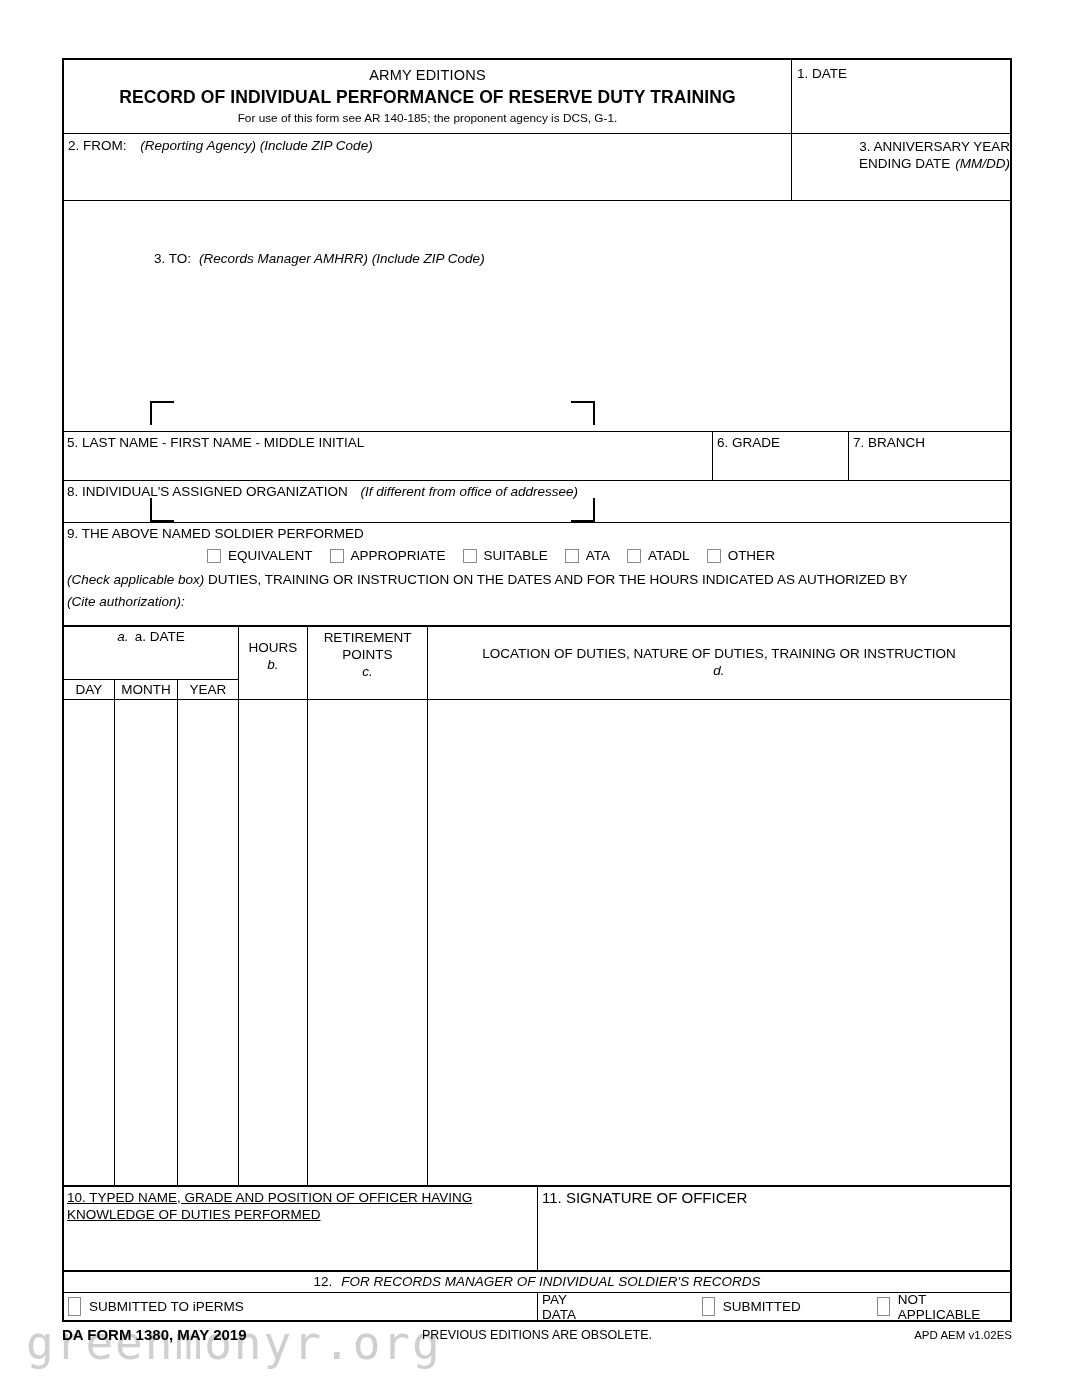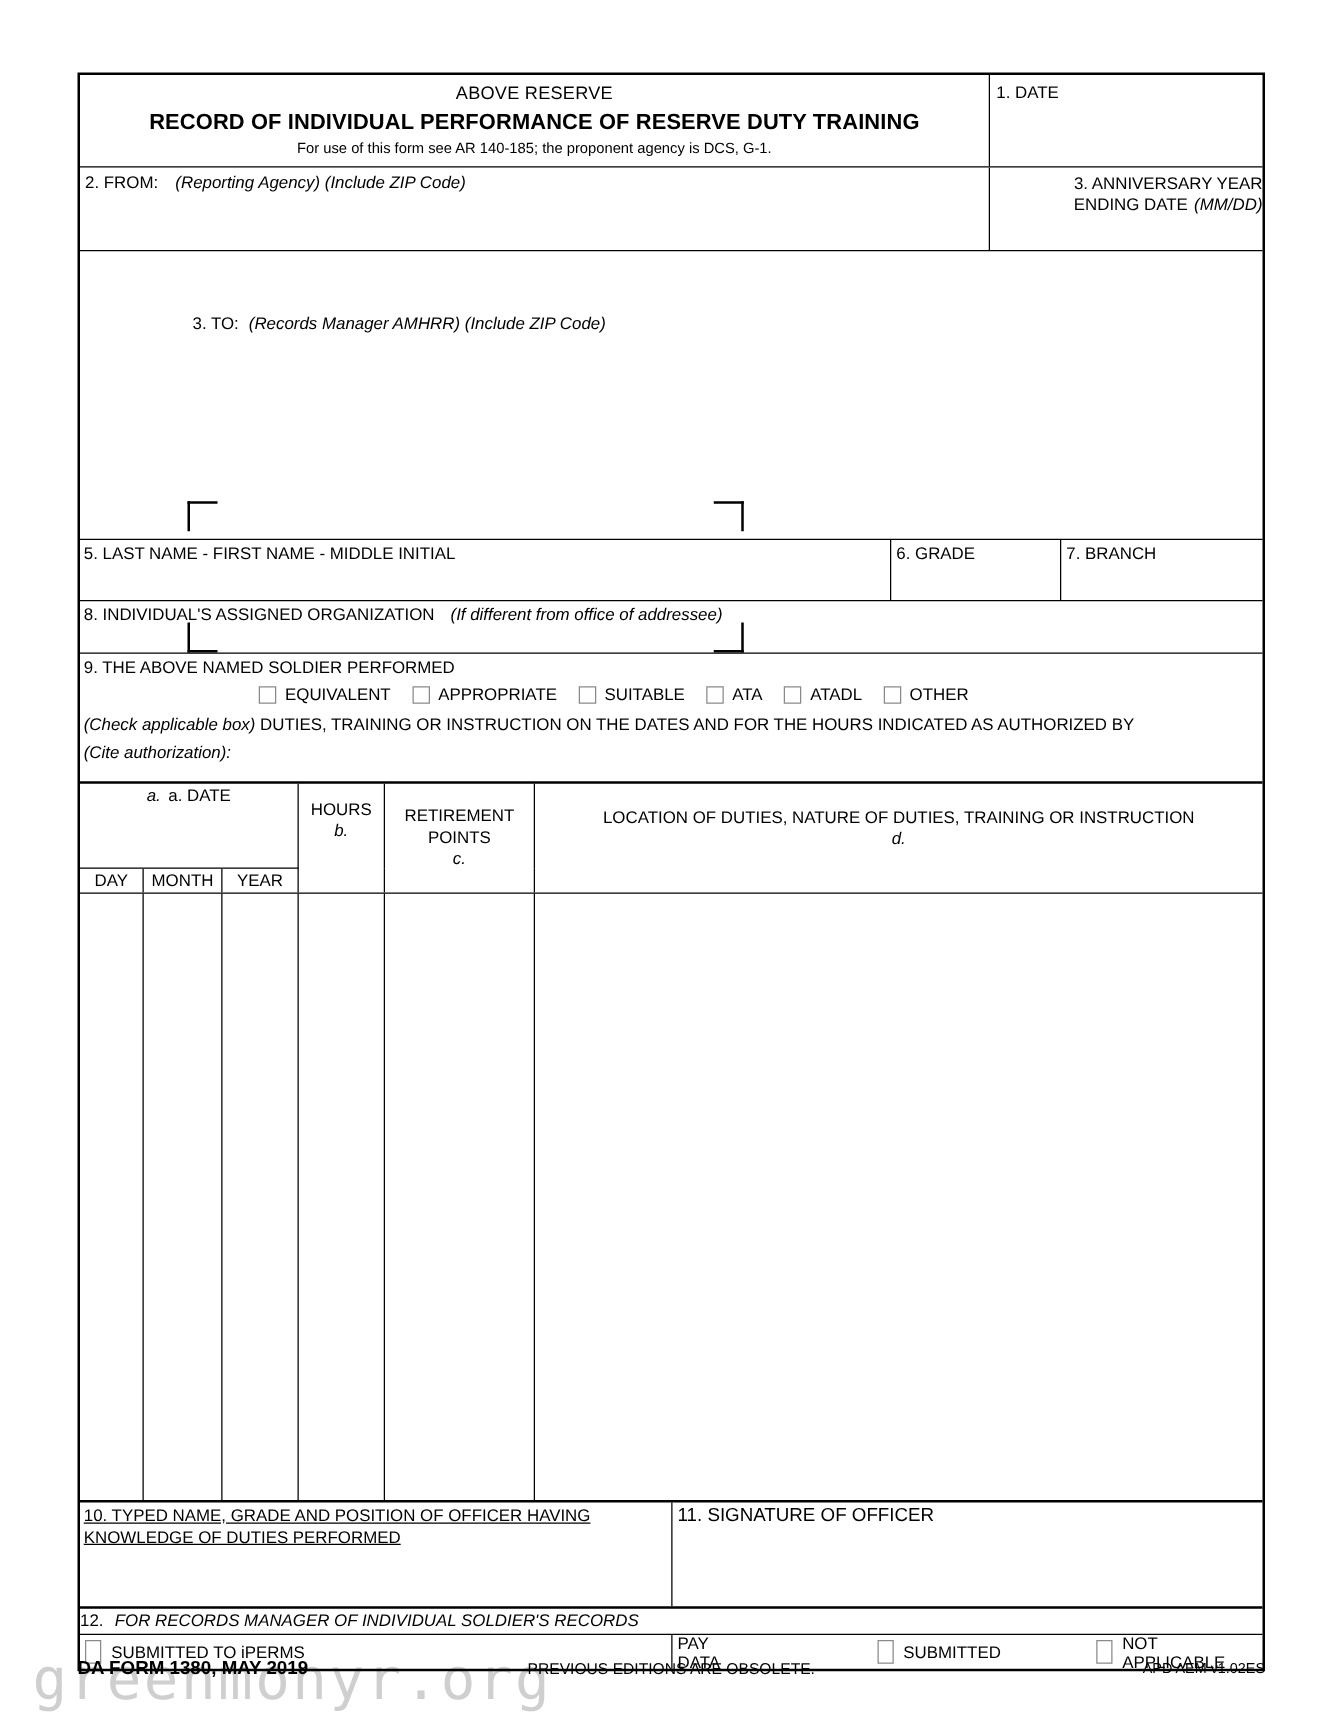--- a/index.html
+++ b/index.html
@@ -167,21 +167,21 @@
     box-sizing: border-box;
     padding-top: 12px;
     line-height: 17px;
   }
   .th-points {
     flex: 0 0 120px;
     border-right: 1.6px solid #000;
     text-align: center;
     font-size: 13.5px;
     box-sizing: border-box;
-    padding-top: 17px;
+    padding-top: 2px;
     line-height: 17px;
   }
   .th-loc {
     flex: 1 1 auto;
     text-align: center;
     font-size: 13.5px;
     box-sizing: border-box;
     padding-top: 18px;
     line-height: 17px;
   }
@@ -218,20 +218,21 @@
     text-decoration: underline;
   }
   .item11 {
     flex: 1 1 auto;
     box-sizing: border-box;
     padding: 2px 0 0 4px;
     font-size: 15px;
   }
 
   .item12 {
+    text-align: center;
     font-size: 13.5px;
     font-style: italic;
     padding: 2px 0 3px 0;
   }
   .item12 .num { font-style: normal; margin-right: 9px; }
 
   .bottom-row { display: flex; height: 27px; align-items: center; }
   .bot-left {
     flex: 0 0 474px;
     border-right: 1.6px solid #000;
@@ -291,21 +292,21 @@
 </style>
 </head>
 <body>
 
 <div class="watermark">greenmonyr.org</div>
 
 <div class="form">
 
   <div class="row bb">
     <div class="cell hdr-left br">
-      <div class="hdr-sup">ABOVE RESERVE</div>
+      <div class="hdr-sup">ARMY EDITIONS</div>
       <div class="hdr-title">RECORD OF INDIVIDUAL PERFORMANCE OF RESERVE DUTY TRAINING</div>
       <div class="hdr-sub">For use of this form see AR 140-185; the proponent agency is DCS, G-1.</div>
     </div>
     <div class="cell hdr-right">
       <span>1. DATE</span>
     </div>
   </div>
 
   <div class="row bb">
     <div class="cell from-cell br">

